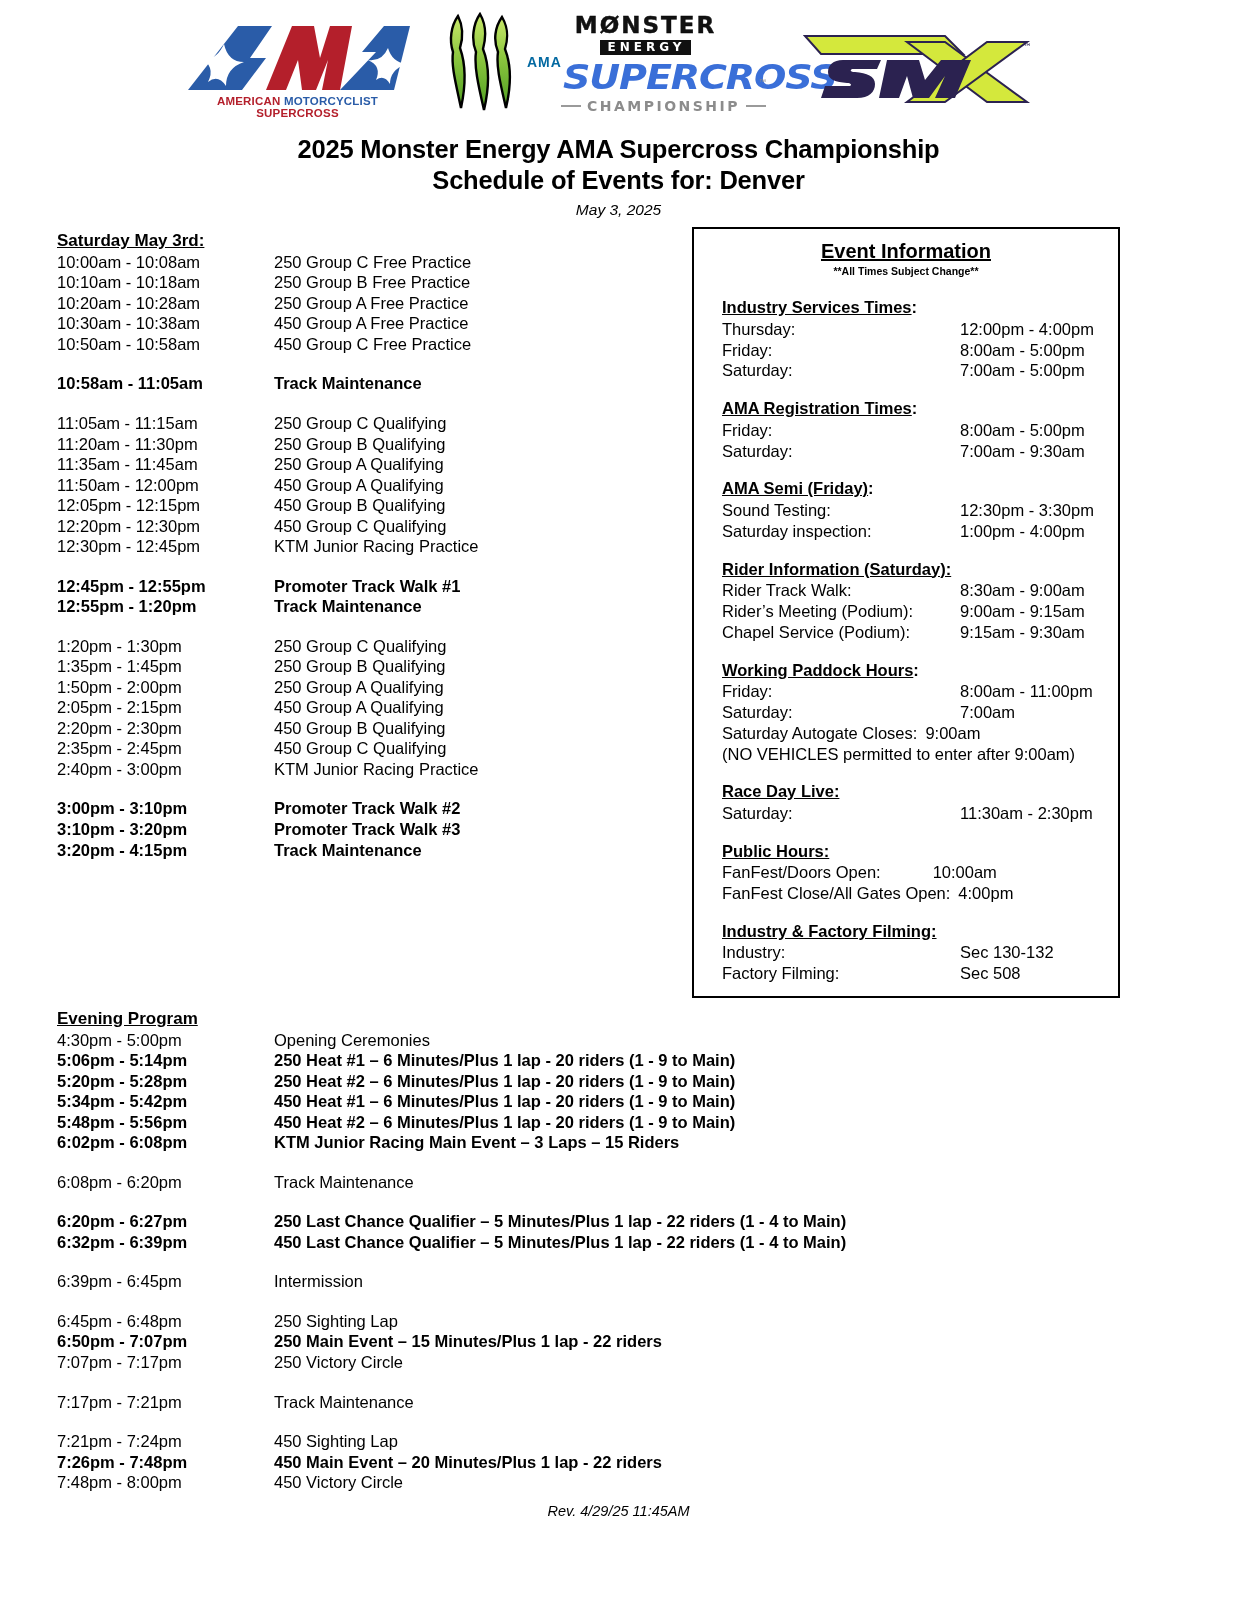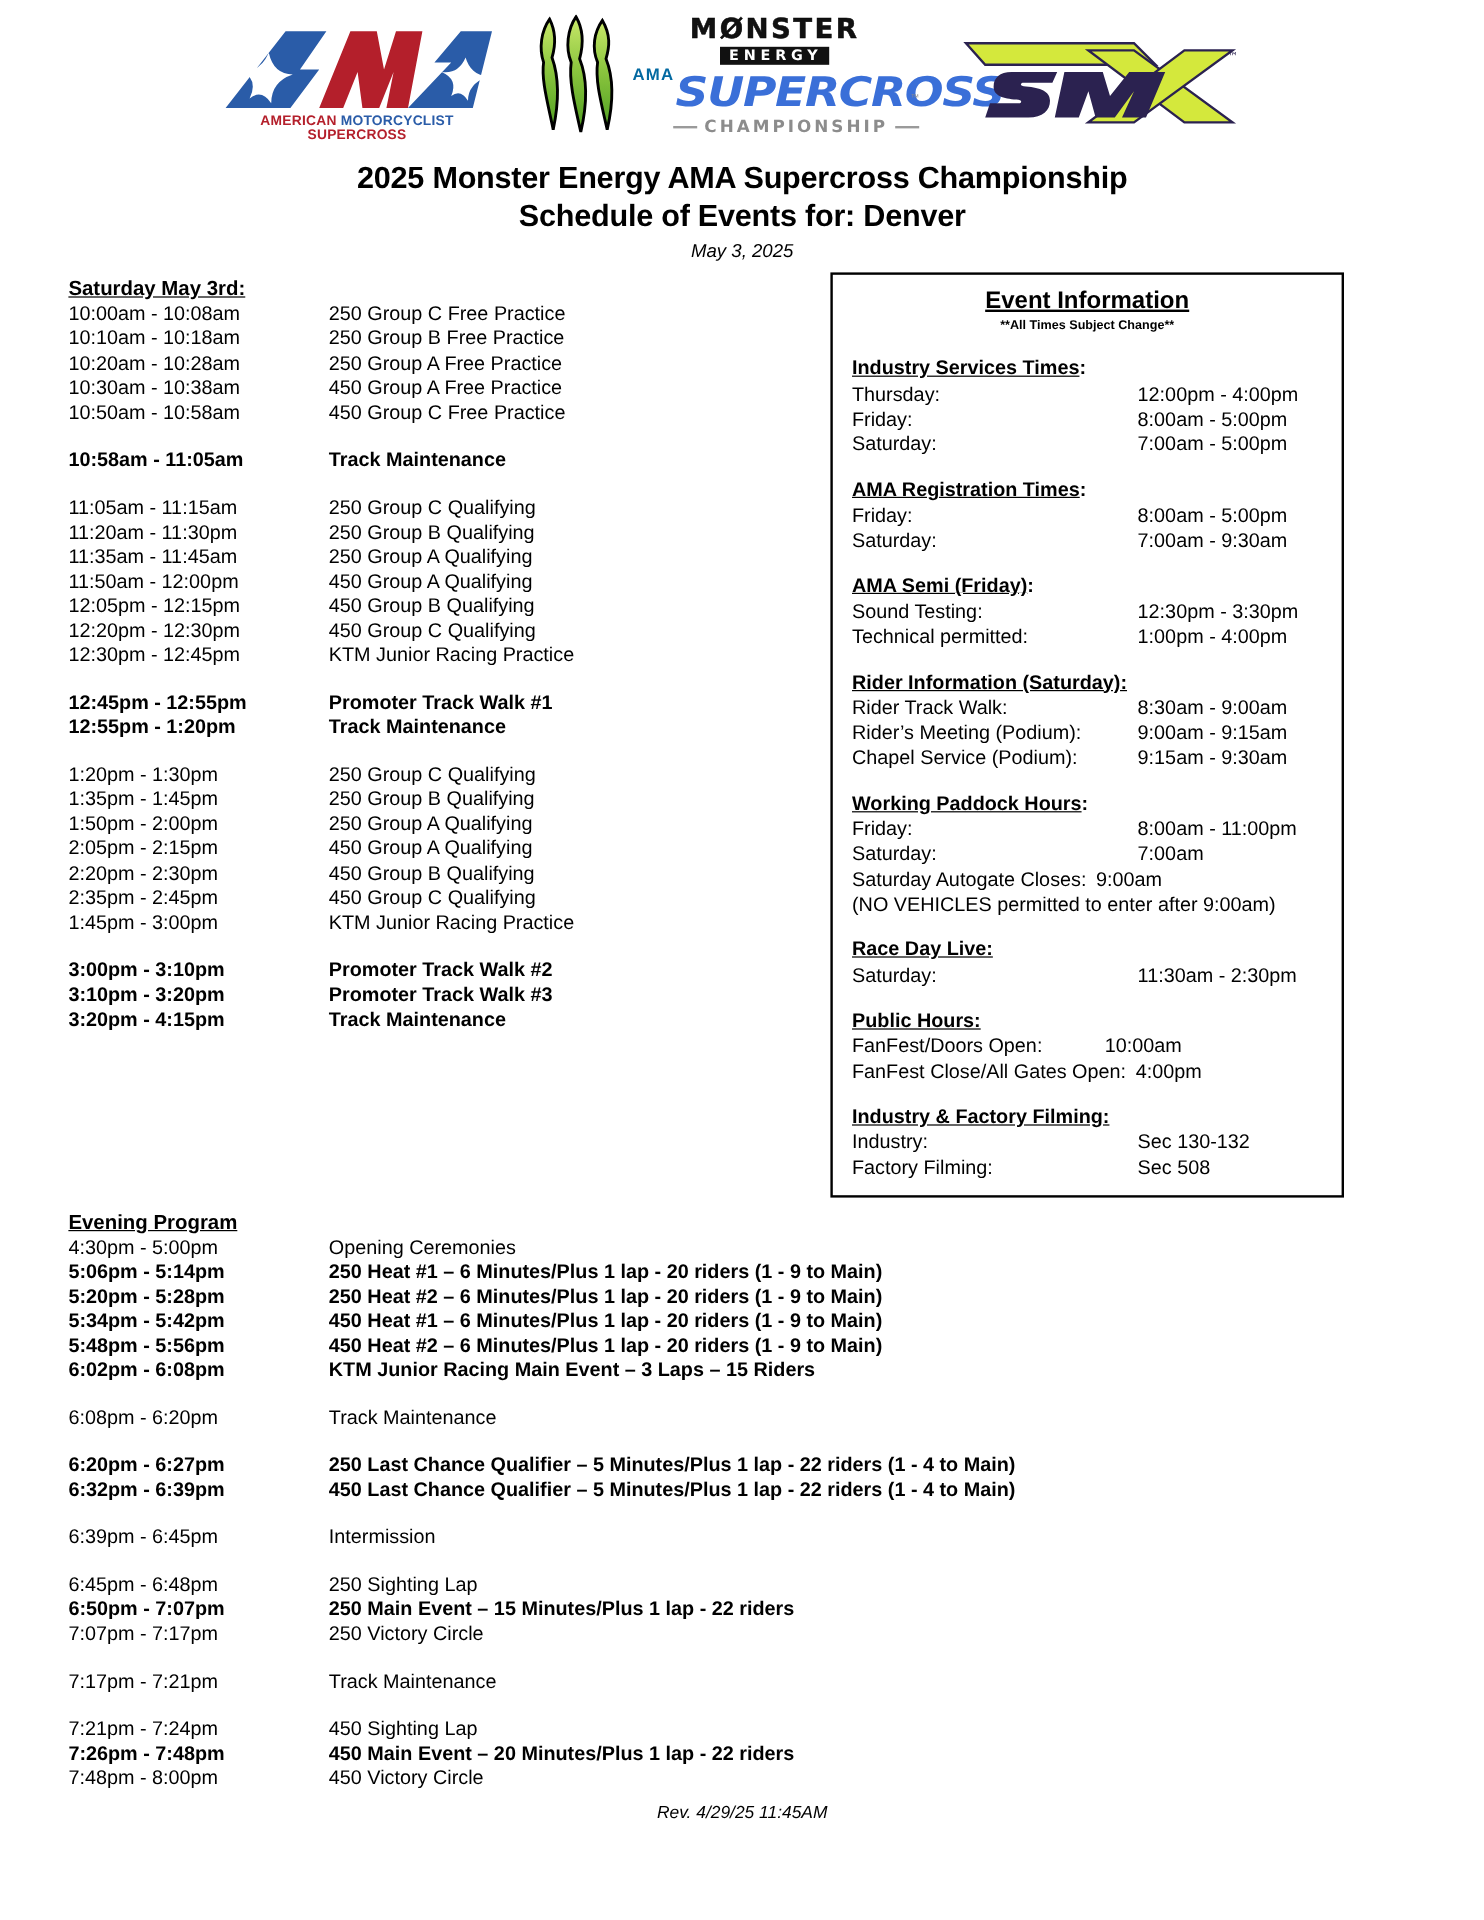--- a/index.html
+++ b/index.html
@@ -187,21 +187,21 @@
     font-size: 20px;
     text-decoration: underline;
     line-height: 1.15;
   }
   .info-sub {
     text-align: center;
     font-weight: bold;
     font-size: 10.5px;
     margin-top: 2px;
   }
-  .info-group { margin-top: 17px; padding: 0 16px; }
+  .info-group { margin-top: 17px; padding: 0 28px; }
   .info-group:first-of-type { margin-top: 20px; }
   .info-group-title {
     font-weight: bold;
     font-size: 16.5px;
     line-height: 1.3;
     white-space: nowrap;
   }
   .info-group-title .u { text-decoration: underline; }
   .info-row {
     display: flex;
@@ -381,21 +381,21 @@
         </div>
         <div class="sched-row">
           <span class="time">2:20pm - 2:30pm</span>
           <span class="desc">450 Group B Qualifying</span>
         </div>
         <div class="sched-row">
           <span class="time">2:35pm - 2:45pm</span>
           <span class="desc">450 Group C Qualifying</span>
         </div>
         <div class="sched-row">
-          <span class="time">1:45pm - 3:00pm</span>
+          <span class="time">2:40pm - 3:00pm</span>
           <span class="desc">KTM Junior Racing Practice</span>
         </div>
         <div class="sched-gap"></div>
         <div class="sched-row bold">
           <span class="time">3:00pm - 3:10pm</span>
           <span class="desc">Promoter Track Walk #2</span>
         </div>
         <div class="sched-row bold">
           <span class="time">3:10pm - 3:20pm</span>
           <span class="desc">Promoter Track Walk #3</span>
@@ -515,21 +515,21 @@
             <span class="v">7:00am - 9:30am</span>
           </div>
         </div>
         <div class="info-group">
           <div class="info-group-title"><span class="u">AMA Semi (Friday)</span><span>:</span></div>
           <div class="info-row">
             <span class="k" style="flex: 0 0 238px;">Sound Testing:</span>
             <span class="v">12:30pm - 3:30pm</span>
           </div>
           <div class="info-row">
-            <span class="k" style="flex: 0 0 238px;">Technical permitted:</span>
+            <span class="k" style="flex: 0 0 238px;">Saturday inspection:</span>
             <span class="v">1:00pm - 4:00pm</span>
           </div>
         </div>
         <div class="info-group">
           <div class="info-group-title"><span class="u">Rider Information (Saturday):</span></div>
           <div class="info-row">
             <span class="k" style="flex: 0 0 238px;">Rider Track Walk:</span>
             <span class="v">8:30am - 9:00am</span>
           </div>
           <div class="info-row">

